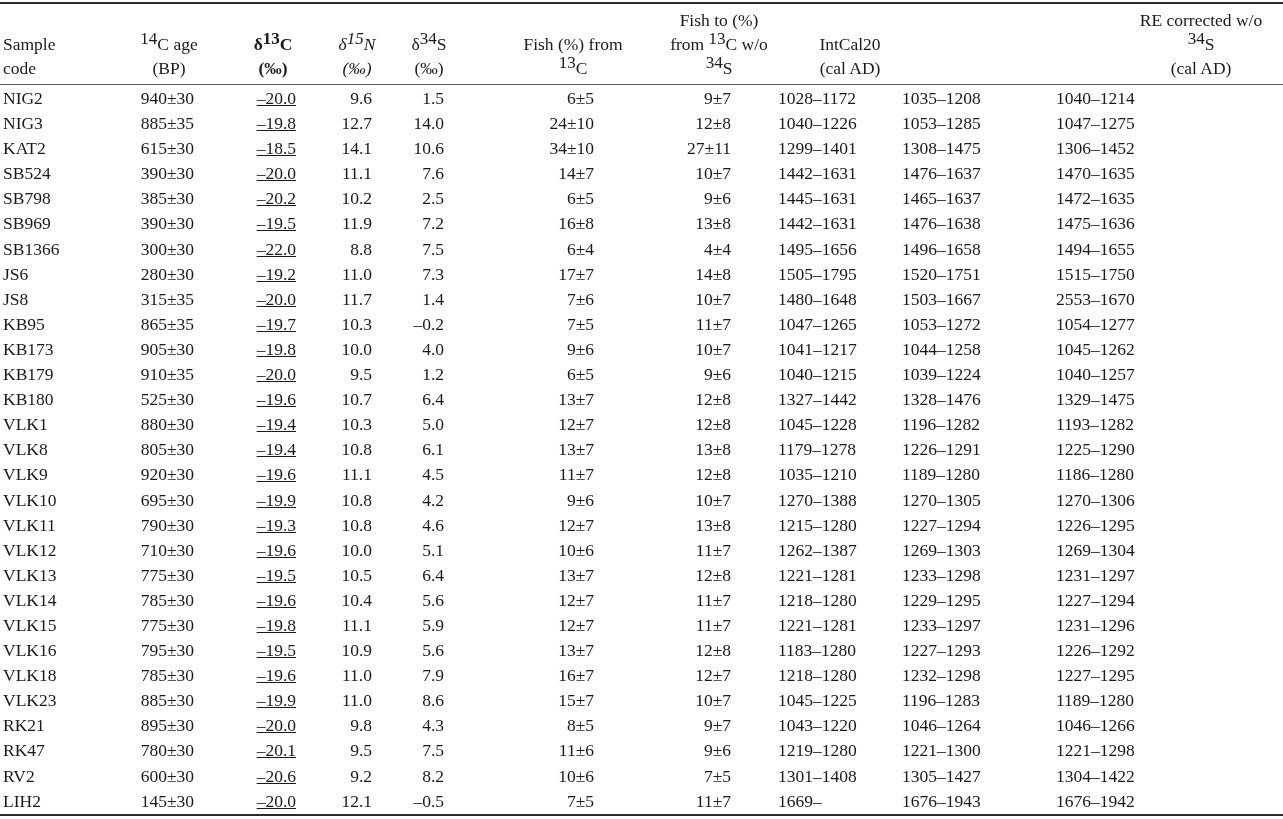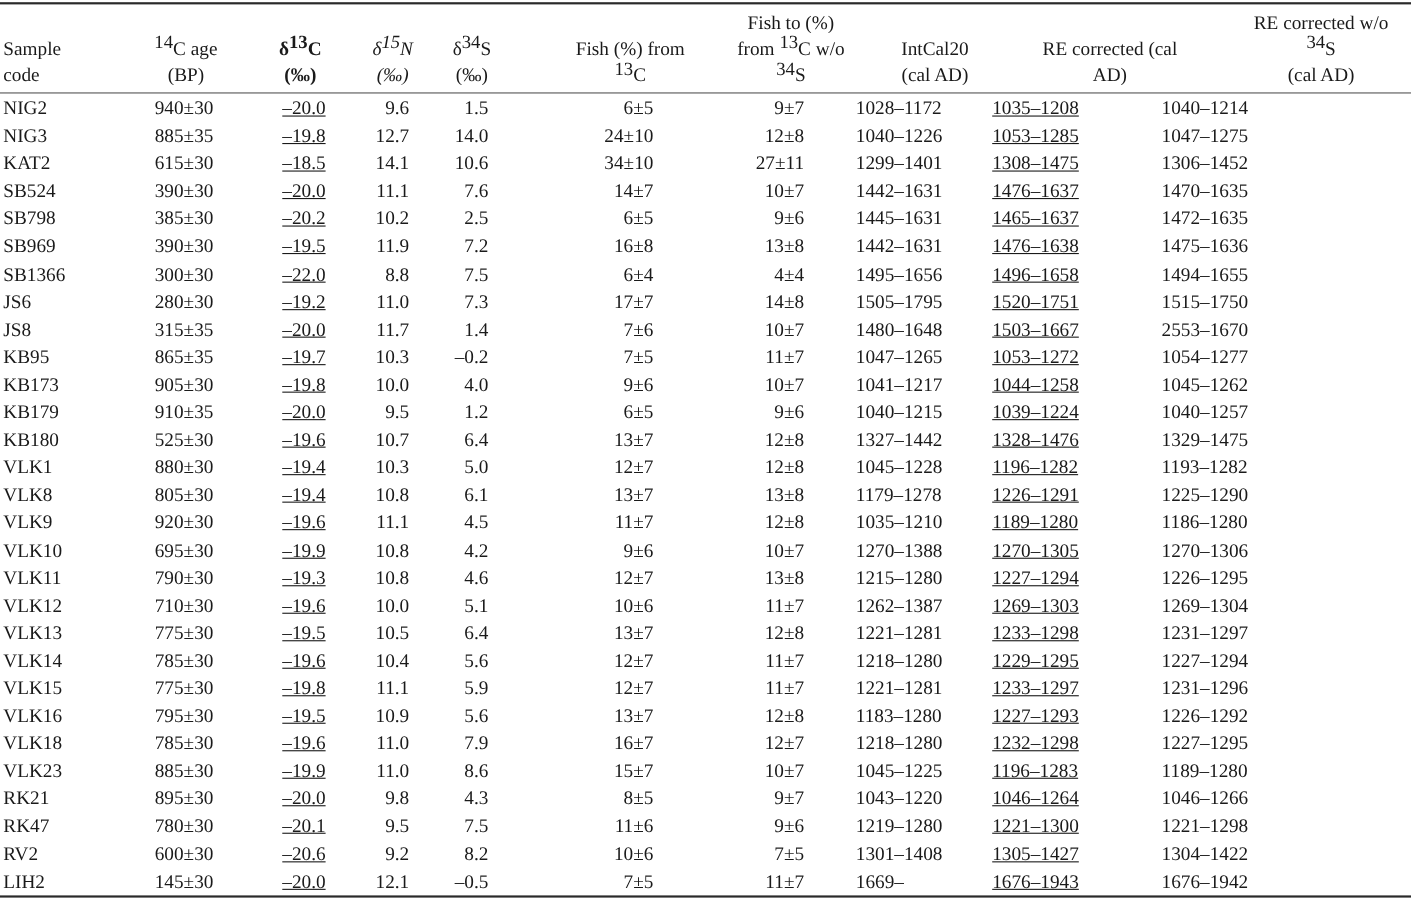--- a/index.html
+++ b/index.html
@@ -27,21 +27,21 @@
   .cell { position: absolute; top: 0; line-height: 25px; white-space: nowrap; }
   .c-code { left: 3px; }
   .r { text-align: right; }
   .c-age { right: calc(1283px - 194px); }
   .c-d13 { right: calc(1283px - 296px); text-decoration: underline; }
   .c-d15 { right: calc(1283px - 372px); }
   .c-d34 { right: calc(1283px - 444px); }
   .c-f13 { right: calc(1283px - 594px); }
   .c-f13s { right: calc(1283px - 731px); }
   .c-ic { left: 778px; }
-  .c-re { left: 902px; text-decoration: underline; }
+  .c-re { left: 902px; }
   .c-re34 { left: 1056px; }
 </style>
 </head>
 <body>
 
 <div class="wrap">
   <div class="rule-top"></div>
 
   <div class="head">
     <div class="hcell" style="left:3px;">
@@ -69,24 +69,20 @@
       <span class="ln"><sup>13</sup><span>C</span></span>
     </div>
     <div class="hcell center" style="left:660px;width:118px;">
       <span class="ln">Fish to (%)</span>
       <span class="ln"><span>from </span><sup>13</sup><span>C w/o</span></span>
       <span class="ln"><sup>34</sup><span>S</span></span>
     </div>
     <div class="hcell center" style="left:800px;width:100px;">
       <span class="ln">IntCal20</span>
       <span class="ln">(cal AD)</span>
-    </div>
-    <div class="hcell center" style="left:924px;width:170px;">
-      <span class="ln">RE corrected (cal</span>
-      <span class="ln">AD)</span>
     </div>
     <div class="hcell center" style="left:1116px;width:170px;">
       <span class="ln">RE corrected w/o</span>
       <span class="ln"><sup>34</sup><span>S</span></span>
       <span class="ln">(cal AD)</span>
     </div>
   </div>
 
   <div class="rule-mid"></div>
 

